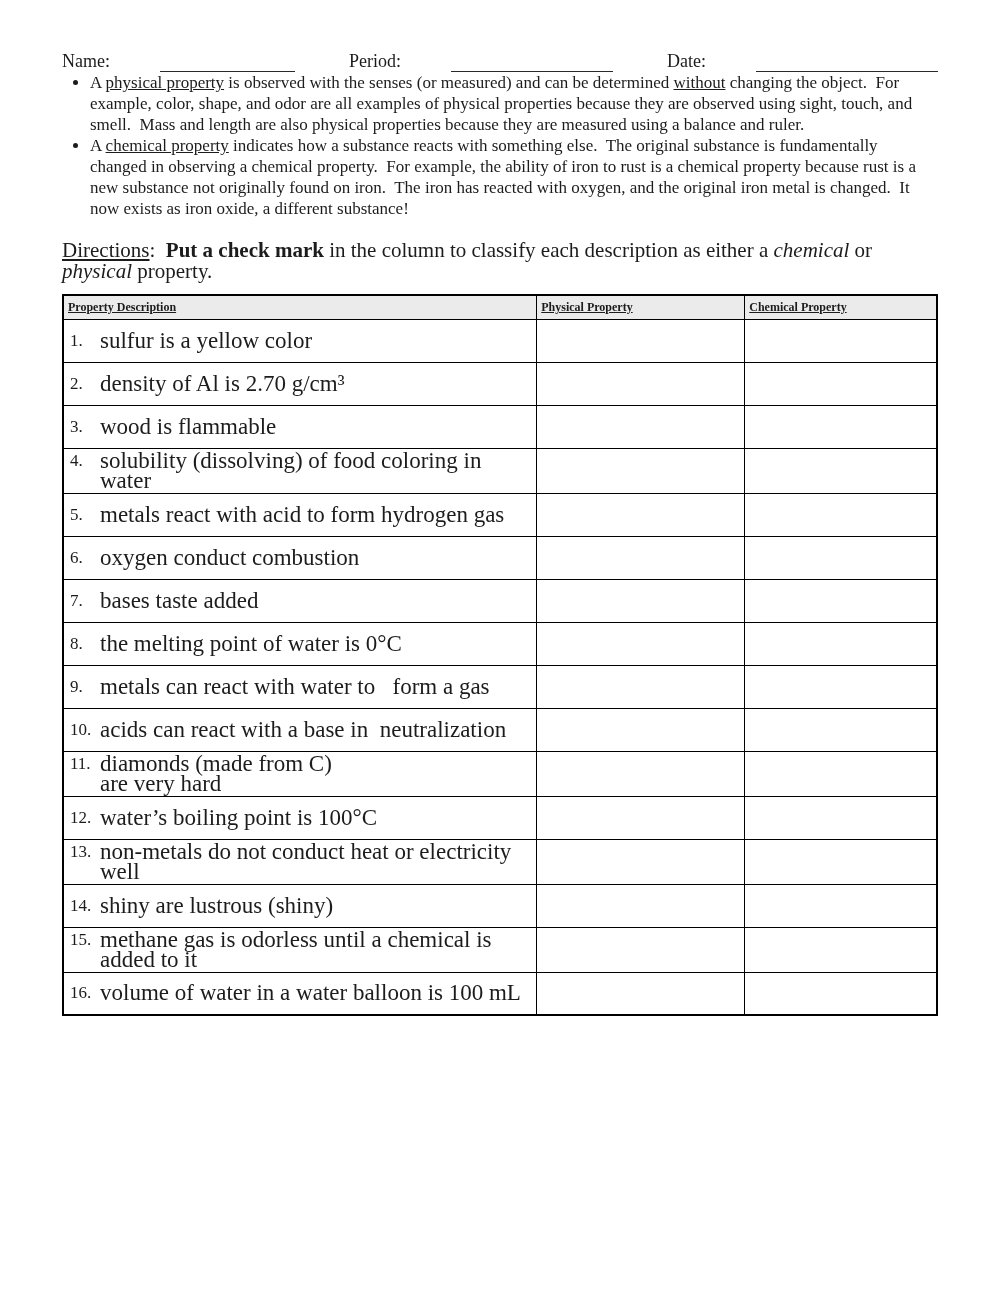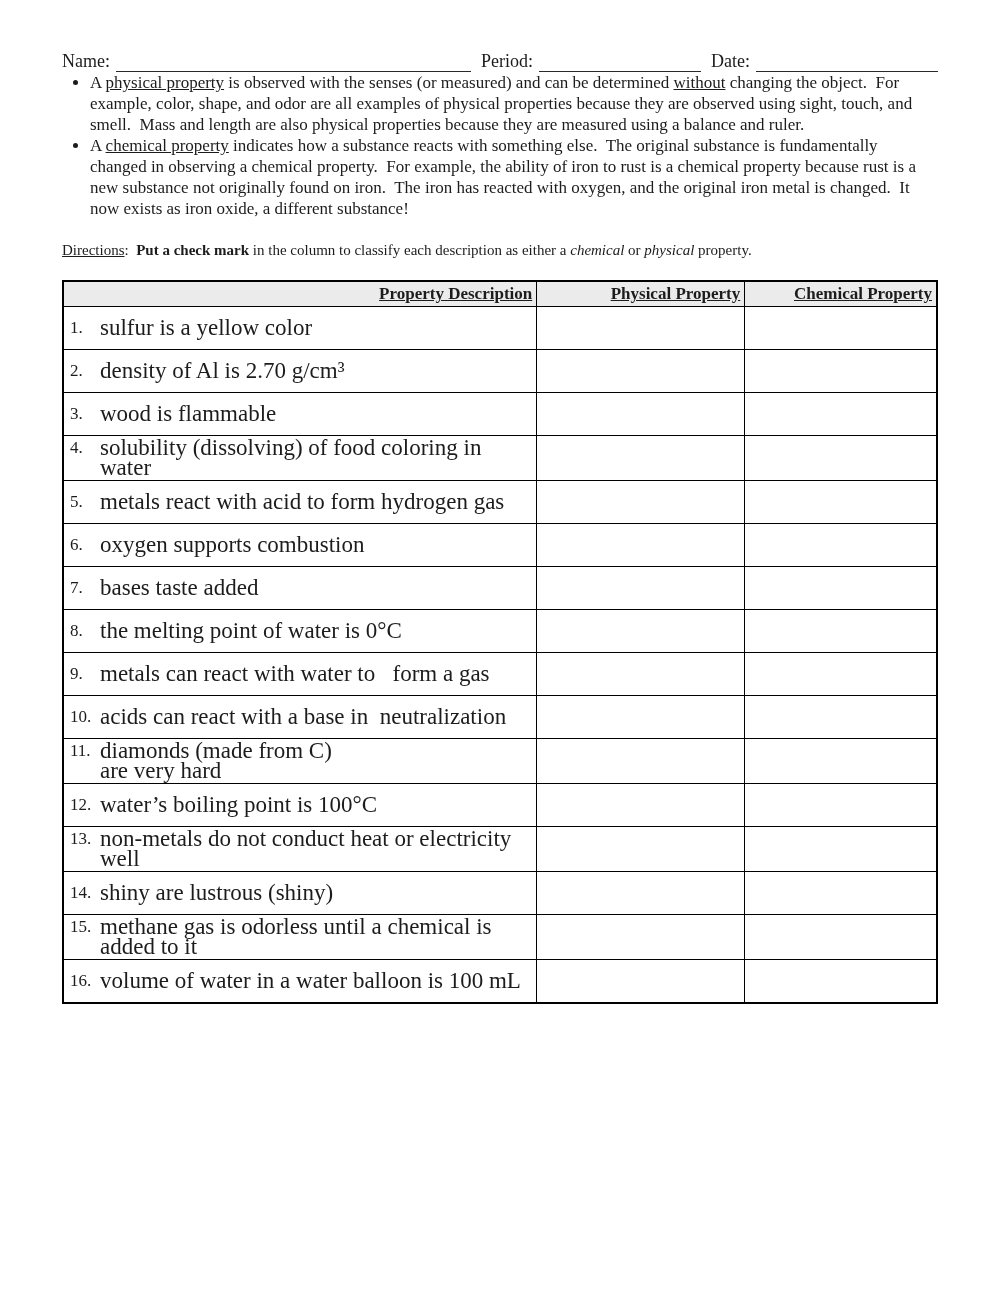--- a/index.html
+++ b/index.html
@@ -17,20 +17,21 @@
     color:var(--text);
     font-family:"Liberation Serif", serif;
   }
   .page{padding:52px 62px 0 62px;}
 
   
   .id-row{
     display:flex;align-items:flex-end;
     font-size:18px;line-height:1.1;
     white-space:nowrap;
+    gap:44px;
   }
   .id-row .lbl{flex:0 0 auto;}
   .blank{
     display:inline-block;height:20px;
     border-bottom:1.5px solid var(--rule);
     margin-left:6px;
   }
   .blank.name{flex:1 1 auto;margin-right:10px;}
   .blank.period{width:162px;margin-right:10px;}
   .blank.date{width:182px;}
@@ -47,43 +48,43 @@
   ul.notes{margin:0;padding-left:28px;}
   ul.notes li{
     font-size:17px;line-height:21px;
     white-space:pre-wrap;
     margin:0;
     font-family:Liberation Serif, serif;
   }
 
   
   .directions{
-    margin:21px 0 19px 0;
-    font-size:15px;line-height:21px;
+    margin:21px 0 12px 0;
+    font-size:21px;line-height:21px;
     white-space:pre-wrap;
   }
   .u{text-decoration:underline;}
   .b{font-weight:bold;}
   .i{font-style:italic;}
 
   
   table.classify{
     width:100%;
     border-collapse:collapse;
     table-layout:fixed;
   }
   table.classify, table.classify th, table.classify td{
     border:1.5px solid var(--border);
   }
   table.classify{border-width:2px;}
   th{
     background:var(--header-row-bg);
-    font-size:17px;font-weight:bold;
+    font-size:12px;font-weight:bold;
     text-decoration:underline;
-    text-align:right;
+    text-align:left;
     padding:2px 4px;
     height:24px;
   }
   col.c1{width:54.2%;}
   col.c2{width:23.8%;}
   col.c3{width:22.0%;}
   td{height:43px;vertical-align:middle;padding:2px 6px;}
   td.desc-cell .cellflex{display:flex;align-items:flex-start;}
   .num{
     flex:0 0 30px;
@@ -177,21 +178,21 @@
               <span class="desc">metals react with acid to form hydrogen gas</span>
             </div>
           </td>
           <td class="check-cell"></td>
           <td class="check-cell"></td>
         </tr>
         <tr>
           <td class="desc-cell">
             <div class="cellflex">
               <span class="num">6.</span>
-              <span class="desc">oxygen supports combustion</span>
+              <span class="desc">oxygen conduct combustion</span>
             </div>
           </td>
           <td class="check-cell"></td>
           <td class="check-cell"></td>
         </tr>
         <tr>
           <td class="desc-cell">
             <div class="cellflex">
               <span class="num">7.</span>
               <span class="desc">bases taste added</span>

